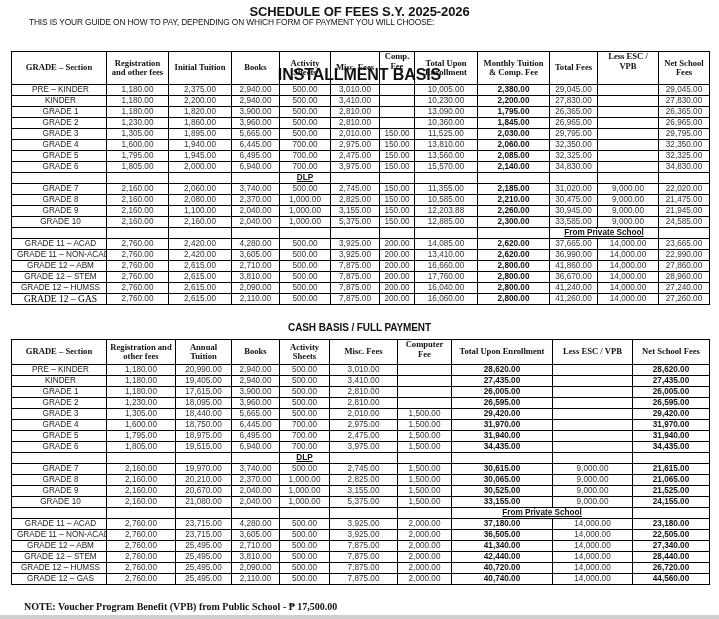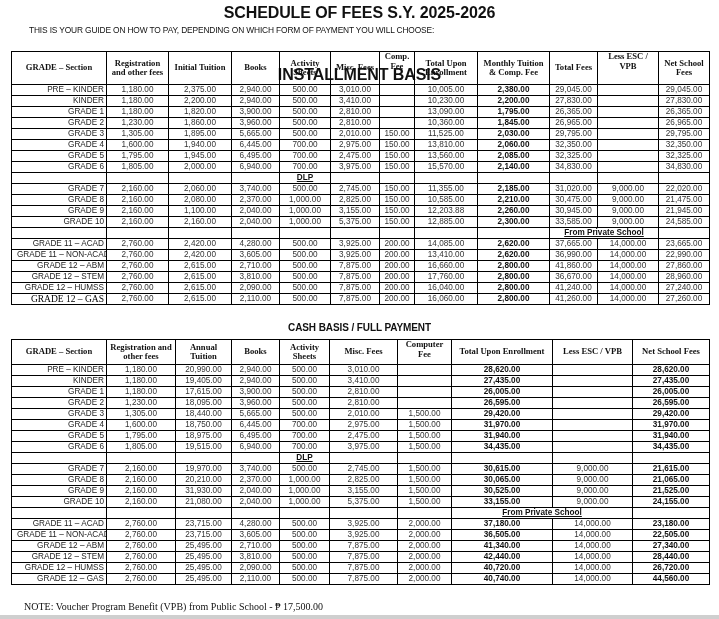--- a/index.html
+++ b/index.html
@@ -1,34 +1,34 @@
 <!DOCTYPE html>
 <html><head>
 <meta charset="utf-8">
 <style>
   html, body { margin: 0; padding: 0; background: #ffffff; }
   body { width: 719px; height: 619px; position: relative; overflow: hidden; color: #111; font-family: "Liberation Sans", sans-serif; }
-  .title { position: absolute; left: 0; width: 719px; text-align: center; font-weight: bold; font-size: 16px; letter-spacing: -0.1px; }
+  .title { position: absolute; left: 0; width: 719px; text-align: center; font-weight: bold; font-size: 13px; letter-spacing: -0.1px; }
   .t-main { top: 4px; }
-  .subtitle { position: absolute; left: 29px; top: 17px; font-size: 8.4px; letter-spacing: -0.15px; margin-top: 8px; }
+  .subtitle { position: absolute; left: 29px; top: 17px; font-size: 8.4px; letter-spacing: -0.15px; }
   .t-inst { top: 35px; font-size: 16px; margin-top: 31px; }
   .t-cash { top: 322px; font-size: 10px; }
   table { position: absolute; left: 11px; border-collapse: collapse; table-layout: fixed; }
   td, th { border: 1px solid #000; padding: 0 2px; font-size: 8.2px; line-height: 10px; height: 10px; white-space: nowrap; overflow: hidden; text-align: center; color: #333; font-family: "Liberation Sans", sans-serif; }
   th { font-family: "Liberation Serif", serif; font-weight: bold; font-size: 8.6px; line-height: 9.5px; color: #111; }
-  td.grade { text-align: right; padding-left: 5px; color: #222; margin-top: 21px; }
+  td.grade { text-align: center; padding-left: 5px; color: #222; margin-top: 21px; }
   td.gas { font-family: "Liberation Serif", serif; font-size: 9.5px; color: #000; }
   td.bold { font-weight: bold; color: #111; }
   td.label { font-weight: bold; color: #111; }
   tr.spacer td { height: 10px; text-decoration: underline; }
   #inst { top: 51px; width: 698px; }
   #inst thead th { height: 32px; }
   #cash { top: 339px; width: 698px; }
   #cash thead th { height: 24px; }
-  .note { position: absolute; left: 24px; top: 601px; font-family: "Liberation Serif", serif; font-weight: normal; font-size: 10px; }
+  .note { position: absolute; left: 24px; top: 601px; font-family: "Liberation Serif", serif; font-weight: bold; font-size: 10px; }
   .bottom-bar { position: absolute; left: 0; top: 615px; width: 719px; height: 4px; background: #cfcfcf; }
 </style>
 </head>
 <body>
 
 <div class="title t-main">SCHEDULE OF FEES S.Y. 2025-2026</div>
 <div class="subtitle">THIS IS YOUR GUIDE ON HOW TO PAY, DEPENDING ON WHICH FORM OF PAYMENT YOU WILL CHOOSE:</div>
 <div class="title t-inst">INSTALLMENT BASIS</div>
 
 <table id="inst">
@@ -503,21 +503,21 @@
         <td>1,000.00</td>
         <td>2,825.00</td>
         <td>1,500.00</td>
         <td class="bold">30,065.00</td>
         <td>9,000.00</td>
         <td class="bold">21,065.00</td>
       </tr>
       <tr>
         <td class="grade">GRADE 9</td>
         <td>2,160.00</td>
-        <td>31,930.00</td>
+        <td>20,670.00</td>
         <td>2,040.00</td>
         <td>1,000.00</td>
         <td>3,155.00</td>
         <td>1,500.00</td>
         <td class="bold">30,525.00</td>
         <td>9,000.00</td>
         <td class="bold">21,525.00</td>
       </tr>
       <tr>
         <td class="grade">GRADE 10</td>

